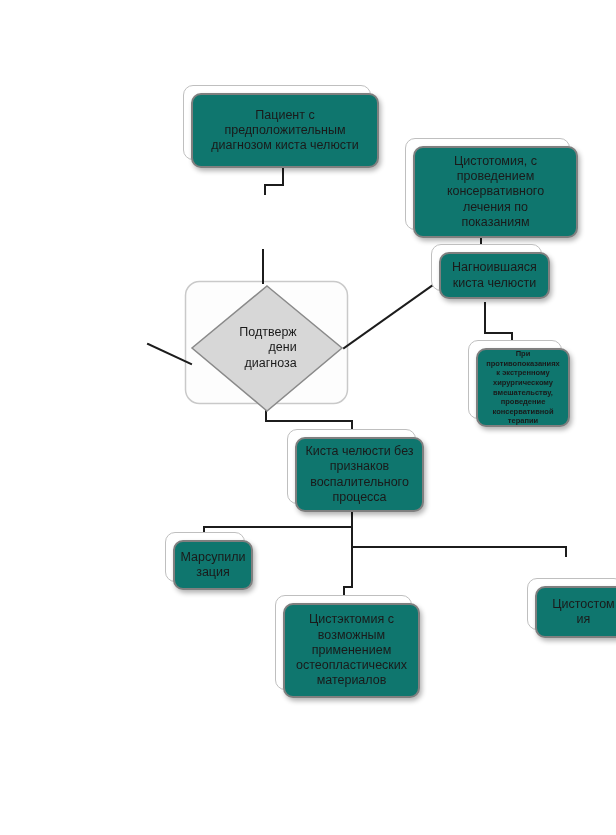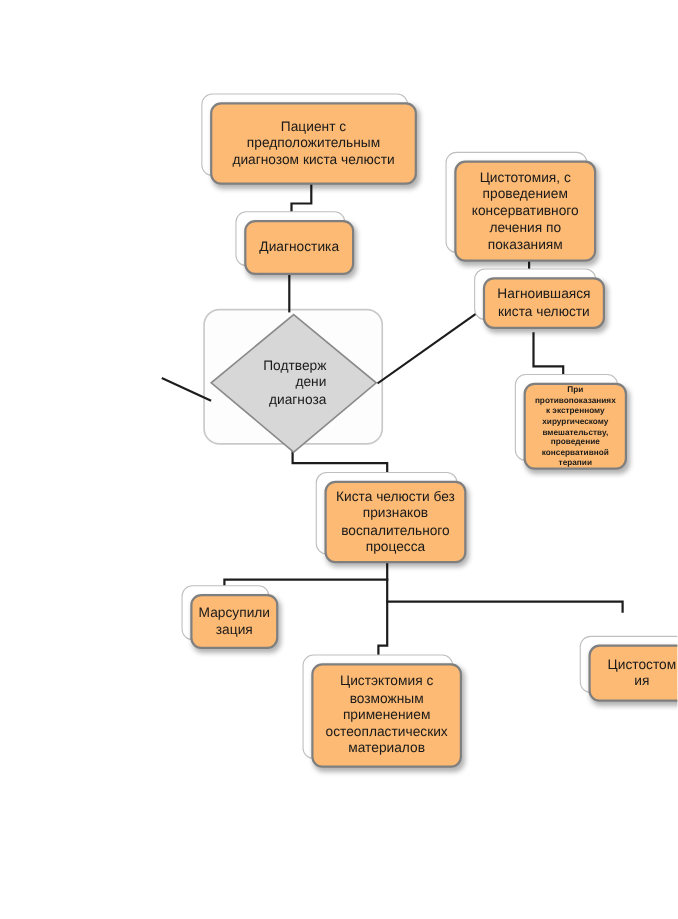--- a/index.html
+++ b/index.html
@@ -8,21 +8,21 @@
     font-family:"Liberation Sans",sans-serif;color:#1a1a1a;overflow:hidden;
   }
   #wires{position:absolute;left:0;top:0;width:616px;height:835px;}
   .node{position:absolute;}
   .node .back{
     position:absolute;left:0;top:0;width:100%;height:100%;
     background:#ffffff;border:1px solid #bfbfbf;border-radius:10px;box-sizing:border-box;
   }
   .node .front{
     position:absolute;left:8px;top:8px;width:100%;height:100%;
-    background:#fdba74;border:2px solid #7f7f7f;border-radius:10px;box-sizing:border-box;
+    background:#0f766e;border:2px solid #7f7f7f;border-radius:10px;box-sizing:border-box;
     box-shadow:2px 3px 5px rgba(0,0,0,0.30);
     display:flex;align-items:center;justify-content:center;text-align:center;
   }
   .lbl{
     white-space:pre-line;font-size:12.5px;line-height:1.22;color:#1a1a1a;
     padding:1px 3px;
   }
   .node.tiny .lbl{font-size:7.5px;line-height:1.28;font-weight:700;}
   .diamond-label{
     position:absolute;left:198px;top:315px;width:140px;height:66px;
@@ -56,28 +56,22 @@
 
   <div class="node" style="left:183px;top:85px;width:188px;height:75px;">
     <div class="back"></div>
     <div class="front">
       <span class="lbl">Пациент с
 предположительным
 диагнозом киста челюсти</span>
     </div>
   </div>
 
-  <div class="node" style="left:214px;top:192px;width:100px;height:50px;">
-    <div class="back"></div>
-    <div class="front">
-      <span class="lbl">Диагностика</span>
-    </div>
-  </div>
 
-  <div class="node" style="left:405px;top:138px;width:129px;height:92px;">
+  <div class="node" style="left:405px;top:138px;width:129px;height:92px;padding-left:36px;">
     <div class="back"></div>
     <div class="front">
       <span class="lbl">Цистотомия, с
 проведением
 консервативного
 лечения по
 показаниям</span>
     </div>
   </div>
 

